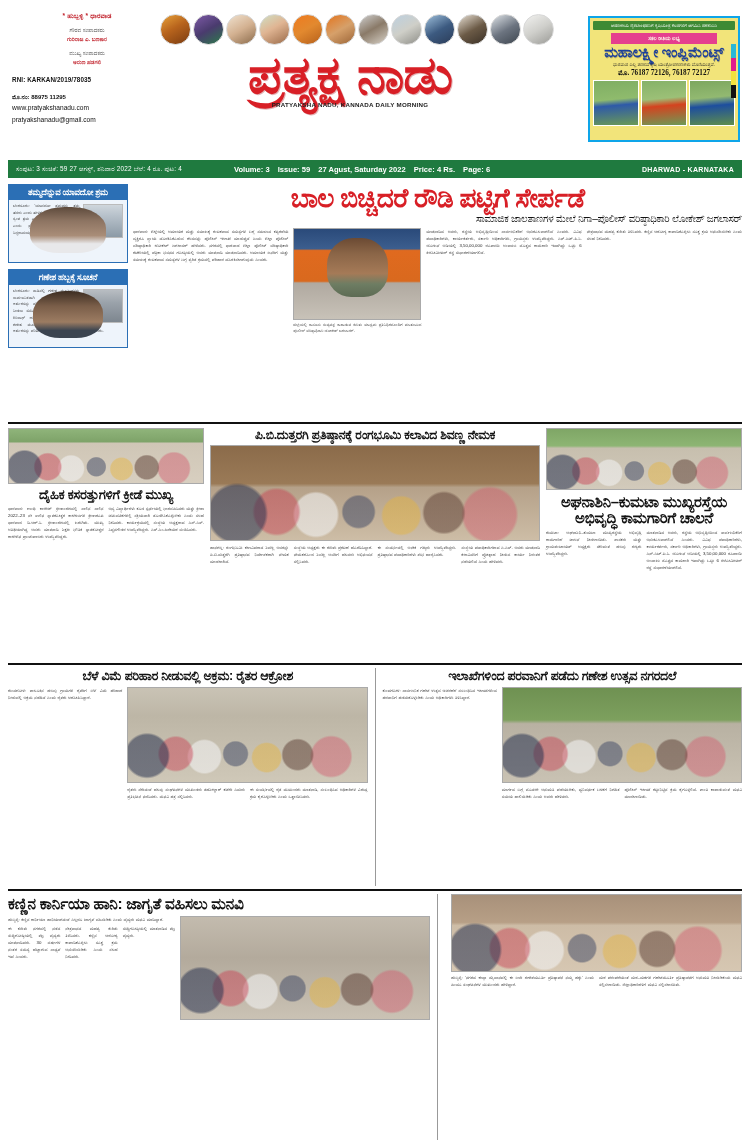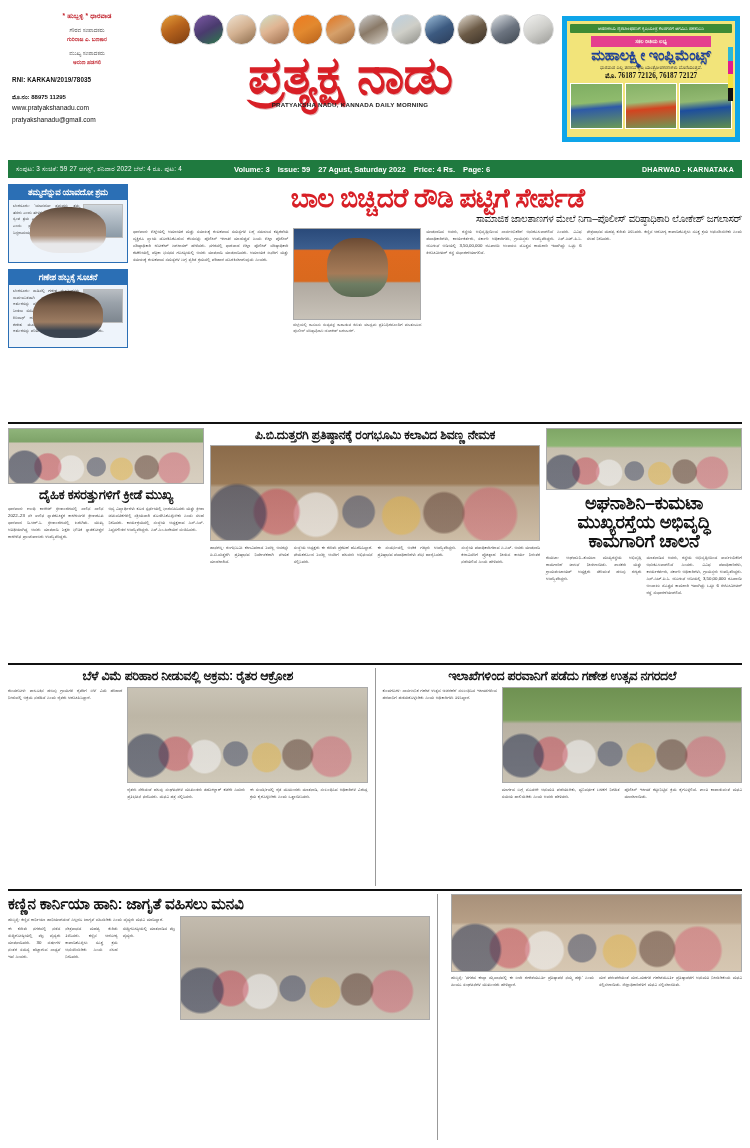--- a/index.html
+++ b/index.html
@@ -58,22 +58,22 @@
     padding-right: 22px; margin-top: -2px; font-weight: bold;
   }
   .mast-sub-en {
     font-size: 6.2px; color: #222; text-align: center; font-weight: bold;
     letter-spacing: .25px; margin-top: 1px;
   }
 
   
   .topad {
     position: absolute; right: 10px; top: 16px;
-    width: 178px; height: 126px;
-    border: 5px solid #0ea5e9; background: #f2e47a;
+    width: 152px; height: 126px;
+    border: 2px solid #0ea5e9; background: #f2e47a;
     padding: 3px; overflow: hidden;
   }
   .topad-strip {
     background: #3e8a34; color: #fff; font-size: 4.6px;
     text-align: center; padding: 2px 1px; border-radius: 1px;
   }
   .topad-ribbon {
     margin: 3px auto 1px; width: 74%; background: #e53f8e; color: #ffe;
     font-size: 5.2px; text-align: center; padding: 2px 0; font-weight: bold;
   }
@@ -197,21 +197,21 @@
   .s2-left { width: 196px; flex: none; }
   .s2-mid { flex: 1; }
   .s2-right { width: 196px; flex: none; }
   .s2-left .photo { width: 100%; height: 56px; border: 1px solid #aaa; }
   .s2-left h2 { font-size: 13.2px; margin: 4px 0 3px; }
   .s2cols { display: flex; gap: 5px; }
   .s2cols > div { flex: 1; }
   .s2-mid h2 { font-size: 12.4px; margin: 1px 0 3px; }
   .s2-mid .photo { width: 100%; height: 96px; border: 1px solid #aaa; margin-bottom: 3px; }
   .s2-right .photo { width: 100%; height: 62px; border: 1px solid #aaa; }
-  .s2-right h2 { font-size: 18px; margin: 4px 0 3px; }
+  .s2-right h2 { font-size: 15px; margin: 4px 0 3px; }
 
   
   .sec3 { position: absolute; left: 8px; right: 8px; top: 668px; height: 218px; display: flex; gap: 7px; }
   .s3-left { flex: 1; border-right: 1px solid #999; padding-right: 7px; }
   .s3-right { flex: 1; }
   .s3 h2 { font-size: 12.6px; margin: 2px 0 4px; }
   .s3-body { display: flex; gap: 5px; }
   .s3-body > div { flex: 1; }
   .s3-photo { height: 96px; border: 1px solid #aaa; margin-bottom: 3px; }
   .s3-figwide { flex: 2.1 !important; }

